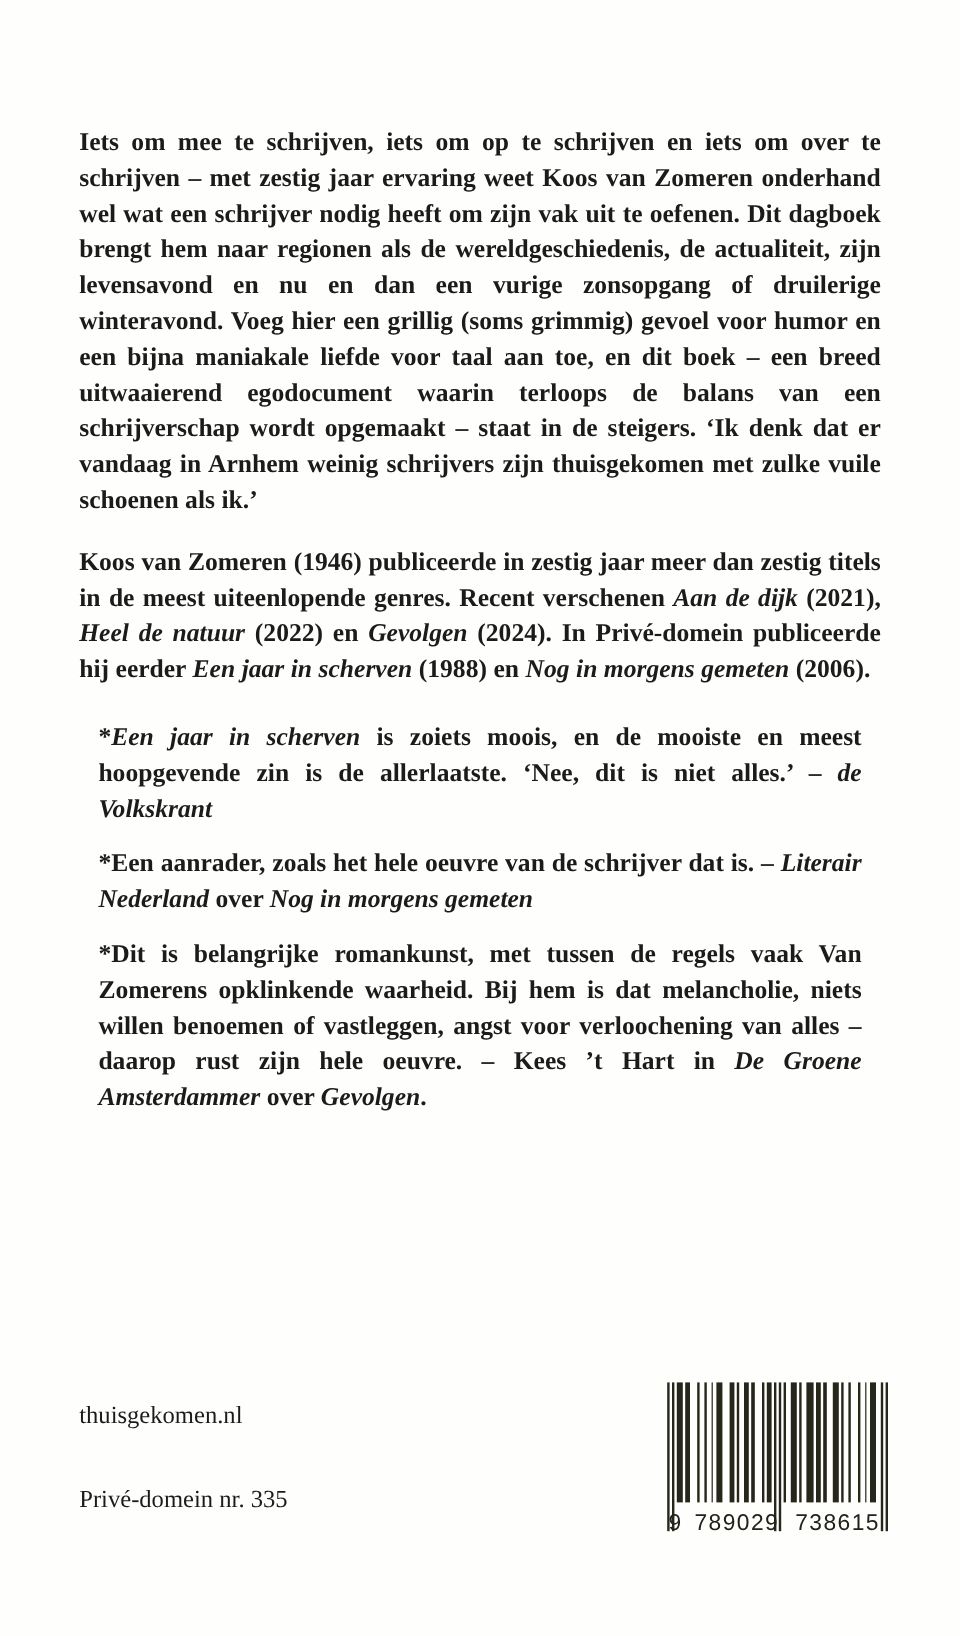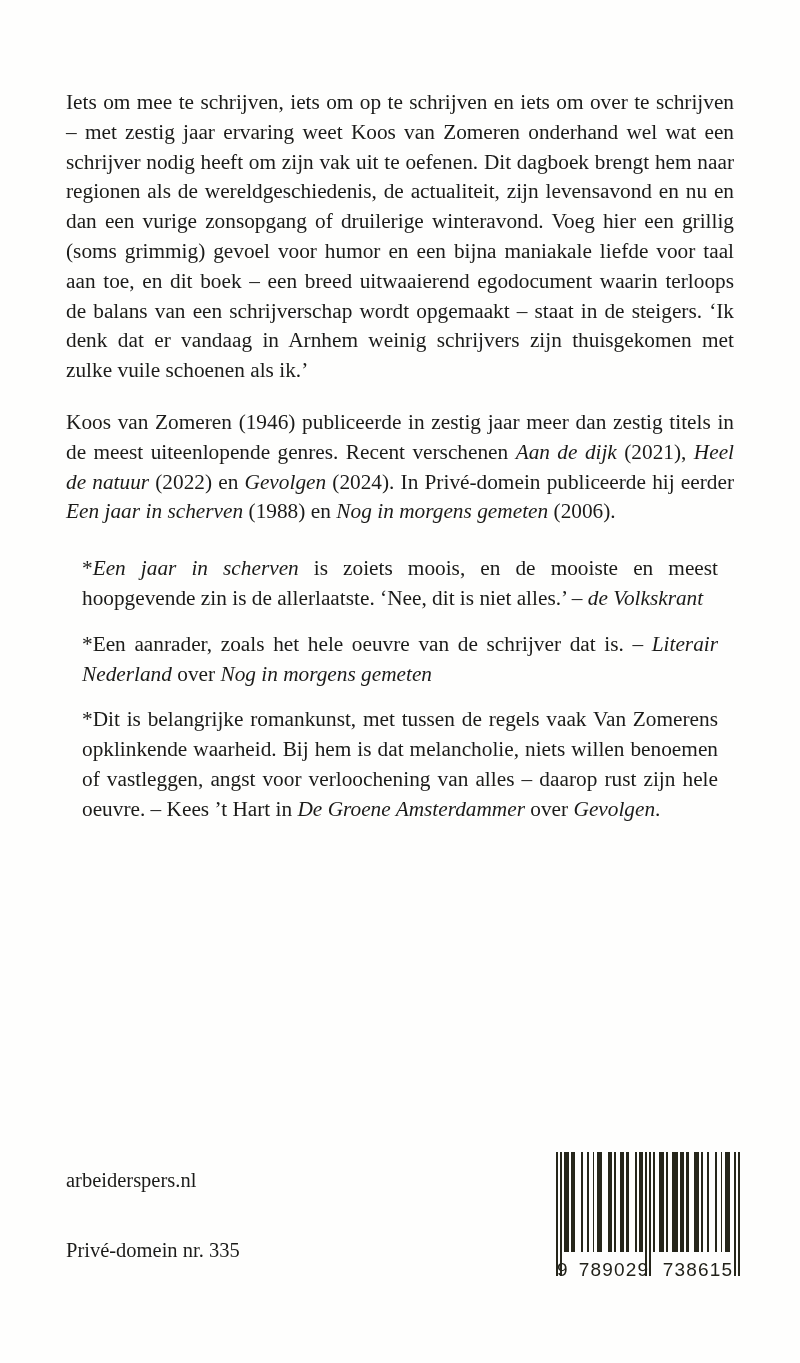--- a/index.html
+++ b/index.html
@@ -18,22 +18,23 @@
   }
   .cover {
     position: absolute;
     inset: 0;
     background: #fefefd;
     padding: 0;
   }
   .text-block {
     position: absolute;
     left: 66px;
-    top: 88px;
+    top: 104px;
     width: 668px;
+    font-weight: bold;
   }
   p.body-par {
     margin: 0 0 22px 0;
     font-size: 21.3px;
     line-height: 29.8px;
     text-align: justify;
     text-justify: inter-word;
     hyphens: manual;
     letter-spacing: 0.0px;
     word-spacing: 0.1px;
@@ -117,21 +118,21 @@
     <div class="quotes">
       <p class="quote-par"><span class="star">*</span><span class="it">Een jaar in scherven</span><span> is zoiets moois, en de mooiste en meest hoopgevende zin is de allerlaatste. ‘Nee, dit is niet alles.’ – </span><span class="it">de Volkskrant</span></p>
       <p class="quote-par"><span class="star">*</span><span>Een aanrader, zoals het hele oeuvre van de schrijver dat is. – </span><span class="it">Literair Nederland</span><span> over </span><span class="it">Nog in morgens gemeten</span></p>
       <p class="quote-par"><span class="star">*</span><span>Dit is belangrijke romankunst, met tussen de regels vaak Van Zomerens opklinkende waarheid. Bij hem is dat melancholie, niets willen benoemen of vastleggen, angst voor verloochening van alles – daarop rust zijn hele oeuvre. – Kees ’t Hart in </span><span class="it">De Groene Amsterdammer</span><span> over </span><span class="it">Gevolgen</span><span>.</span></p>
     </div>
 
   </div>
 
   <div class="footer">
     <div class="footer-links">
-      <div>arbeiderspers.nl</div>
+      <div>thuisgekomen.nl</div>
     </div>
     <div class="series-line">Privé-domein nr. 335</div>
   </div>
 
   <div class="barcode-wrap">
     <div class="barcode" id="barcode-bars">
         <div class="bar" style="left: 0px; width: 1.69px; height: 124px; background: rgb(38, 38, 27);"></div>
         <div class="bar" style="left: 3.87px; width: 1.69px; height: 124px; background: rgb(38, 38, 27);"></div>
         <div class="bar" style="left: 7.75px; width: 5.56px; height: 100px; background: rgb(38, 38, 27);"></div>
         <div class="bar" style="left: 15.49px; width: 3.62px; height: 100px; background: rgb(38, 38, 27);"></div>

